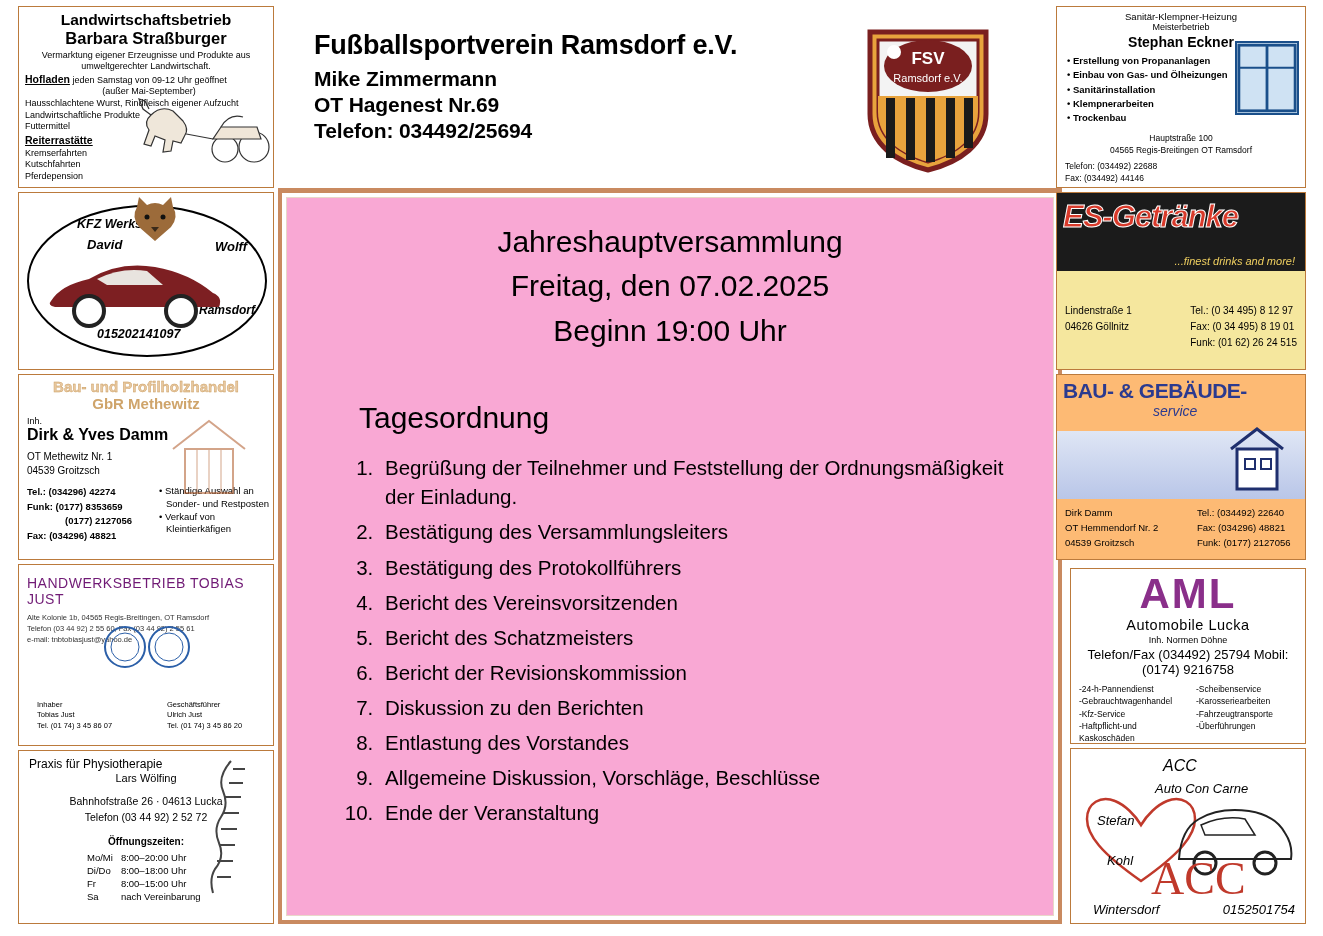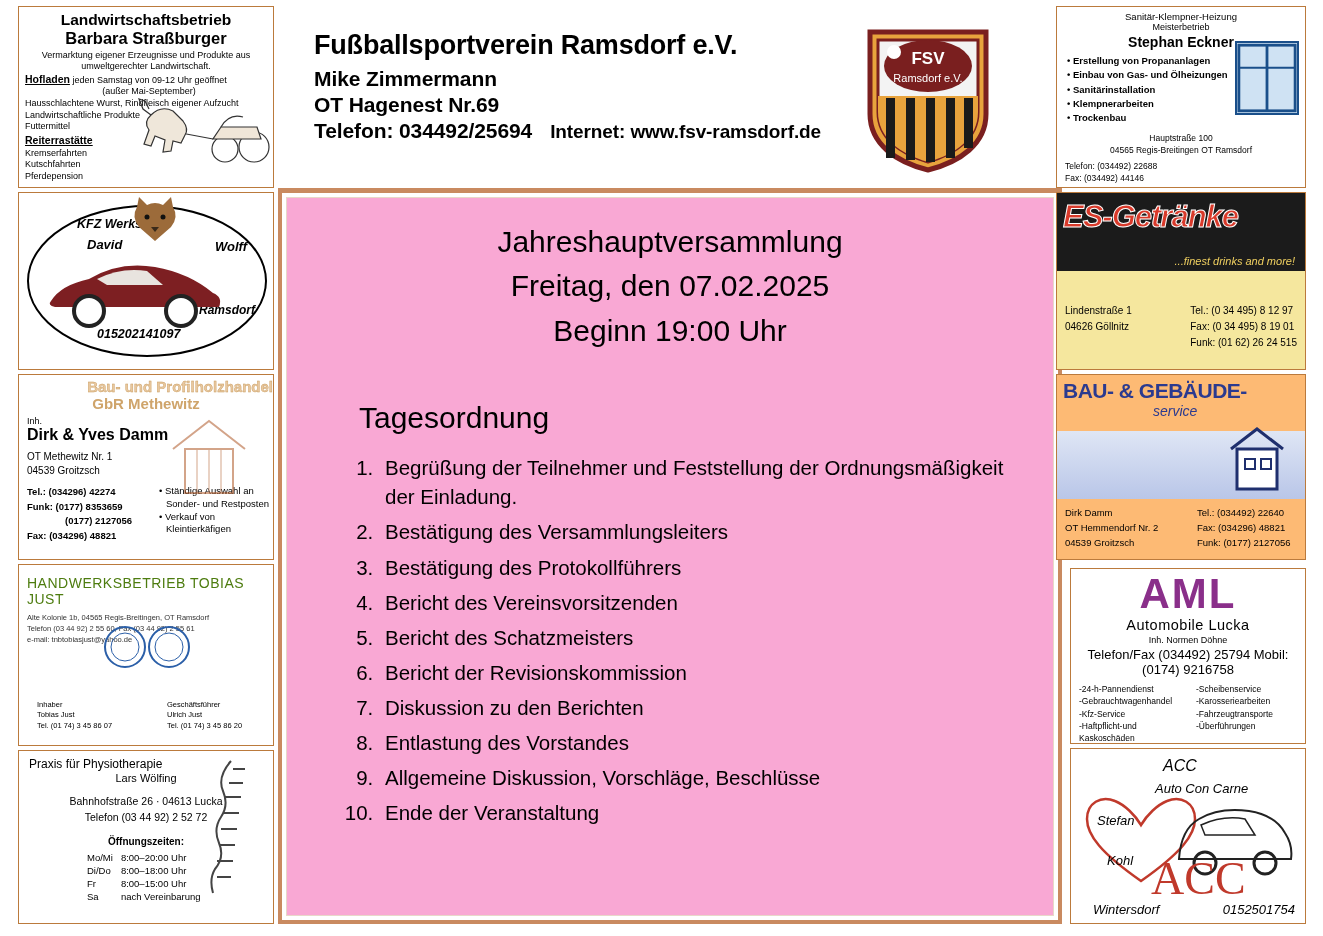--- a/index.html
+++ b/index.html
@@ -112,32 +112,32 @@
     border:2px solid #000; border-radius:50%;
   }
   #ad-wolff .w1 { position:absolute; left:58px; top:24px; font-size:12.5px; font-style:italic; font-weight:bold;}
   #ad-wolff .w2 { position:absolute; left:68px; top:44px; font-size:13px; font-style:italic; font-weight:bold;}
   #ad-wolff .w3 { position:absolute; left:196px; top:46px; font-size:13px; font-style:italic; font-weight:bold;}
   #ad-wolff .w4 { position:absolute; left:180px; top:110px; font-size:12px; font-style:italic; font-weight:bold;}
   #ad-wolff .w5 { position:absolute; left:78px; top:134px; font-size:12.5px; font-style:italic; font-weight:bold;}
 
   
   #ad-holz { left: 18px; top: 374px; width: 256px; height: 186px; border: 1px solid #bb7a3c; }
-  #ad-holz .h1 { text-align:right; font-size:15px; font-weight:bold; color:#e8c8a0; -webkit-text-stroke:0.4px #c99b5c; margin-top:3px;}
+  #ad-holz .h1 { text-align:center; font-size:15px; font-weight:bold; color:#e8c8a0; -webkit-text-stroke:0.4px #c99b5c; margin-top:3px;}
   #ad-holz .h2 { text-align:center; font-size:15px; font-weight:bold; color:#cfa46a; margin-top:0px;}
   #ad-holz .h3 { font-size:9px; margin:4px 0 0 8px;}
   #ad-holz .h4 { font-size:16px; font-weight:bold; margin-left:8px;}
   #ad-holz .h5 { font-size:10px; margin-left:8px; line-height:1.35; margin-top:6px;}
   #ad-holz .cols { display:flex; margin-top:8px; }
   #ad-holz .colL { width:132px; font-size:9.5px; font-weight:bold; margin-left:8px; line-height:1.55;}
   #ad-holz .colR { font-size:9.5px; line-height:1.35;}
 
   
   #ad-just { left: 18px; top: 564px; width: 256px; height: 182px; border: 1px solid #bb7a3c; }
-  #ad-just .j1 { font-size:14px; letter-spacing:0.5px; margin:10px 0 0 8px; color:#4d7c0f;}
+  #ad-just .j1 { font-size:14px; letter-spacing:0.5px; margin:10px 0 0 8px; color:#701a75;}
   #ad-just .j2 { font-size:7.5px; margin:6px 0 0 8px; line-height:1.45; color:#333;}
   #ad-just .j3 { position:absolute; left:18px; bottom:14px; font-size:7.5px; line-height:1.4;}
   #ad-just .j4 { position:absolute; left:148px; bottom:14px; font-size:7.5px; line-height:1.4;}
 
   
   #ad-physio { left: 18px; top: 750px; width: 256px; height: 174px; border: 1px solid #bb7a3c; }
   #ad-physio .p1 { font-size:12px; margin:6px 0 0 10px; }
   #ad-physio .p2 { font-size:11px; text-align:center; margin-top:1px;}
   #ad-physio .p3 { font-size:10.5px; text-align:center; margin-top:10px; line-height:1.5;}
   #ad-physio .p4 { font-size:10px; font-weight:bold; text-align:center; margin-top:10px;}
@@ -199,21 +199,20 @@
 <body>
 
 <div id="page">
 
   <div id="header">
     <div class="club-title">Fußballsportverein Ramsdorf e.V.</div>
     <div class="line">Mike Zimmermann</div>
     <div class="line">OT Hagenest Nr.69</div>
     <div class="line tel">
       <span>Telefon: 034492/25694</span>
-      <span class="net">Internet: www.fsv-ramsdorf.de</span>
     </div>
 
     <svg id="fsv-logo" viewBox="0 0 128 148">
       <path d="M6 6 H122 V88 C122 118 96 136 64 144 C32 136 6 118 6 88 Z" fill="#e8a33d" stroke="#7a1f1f" stroke-width="5"></path>
       <path d="M14 14 H114 V86 C114 112 92 128 64 136 C36 128 14 112 14 86 Z" fill="#f3f3f3" stroke="#7a1f1f" stroke-width="3"></path>
       <path d="M14 70 H114 V86 C114 112 92 128 64 136 C36 128 14 112 14 86 Z" fill="#e8a33d"></path>
       <g fill="#1a1a1a">
         <rect x="22" y="72" width="9" height="60"></rect>
         <rect x="42" y="72" width="9" height="62"></rect>
         <rect x="62" y="72" width="9" height="64"></rect>

